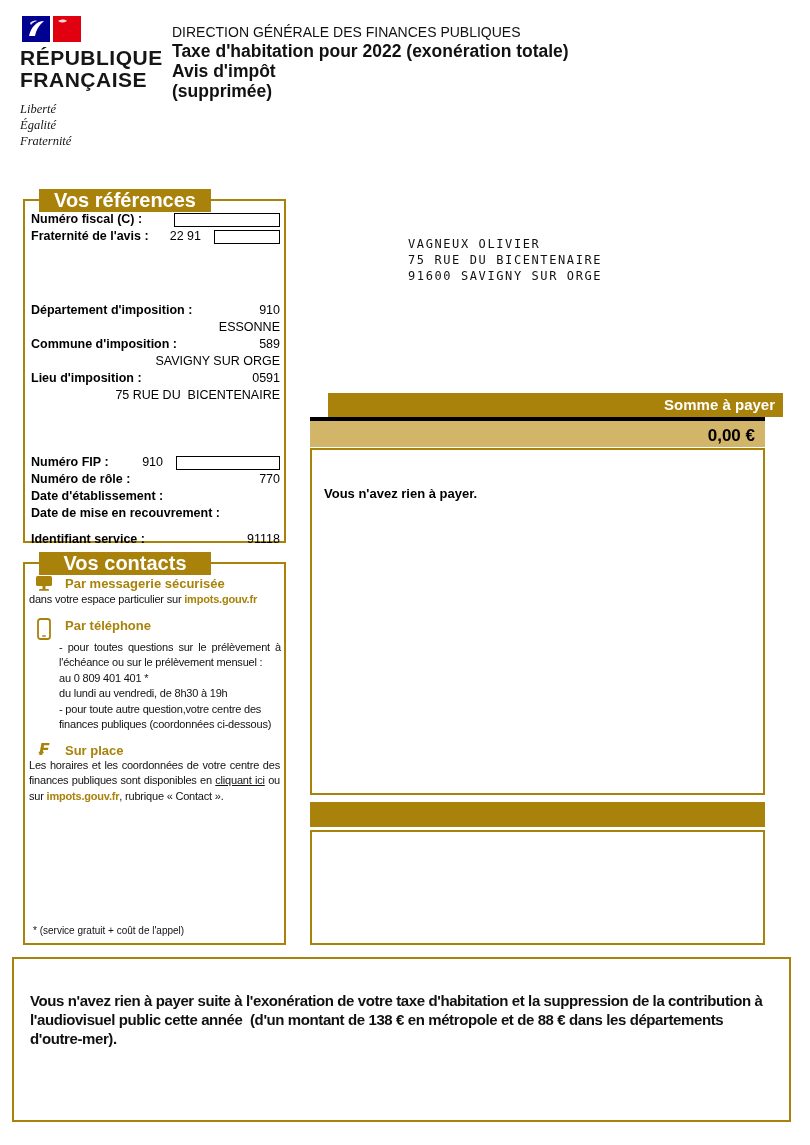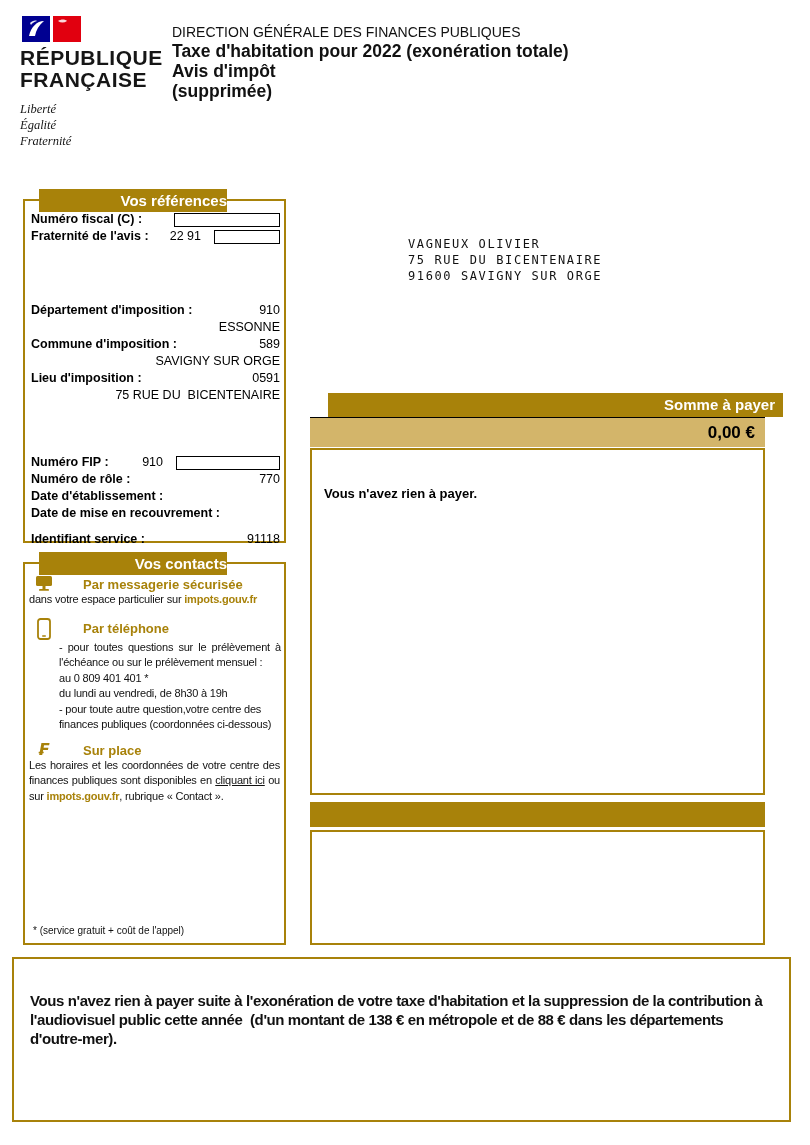--- a/index.html
+++ b/index.html
@@ -12,23 +12,23 @@
   
   .logo-block { position:absolute; left:20px; top:16px; width:145px; }
   .flag { display:flex; gap:3px; margin-left:2px; }
   .rep-name { font-size:21px; font-weight:bold; letter-spacing:.5px; line-height:1.07; margin-top:4px; color:#161616; }
   .motto { font-family:"Liberation Serif", serif; font-style:italic; font-size:12.5px; line-height:1.3; margin-top:9px; color:#161616; }
   .header-titles { position:absolute; left:172px; top:24px; width:490px; }
   .agency { font-size:14px; color:#111; margin-bottom:2px; }
   .doc-title { font-size:17.5px; font-weight:bold; line-height:1.13; color:#111; }
   
   .gold-tab {
-    position:absolute; left:14px; top:-12px; width:188px; height:23px;
-    background:#A8820A; color:#fff; font-size:15px; font-weight:bold;
-    text-align:right; line-height:23px; z-index:2;
+    position:absolute; left:14px; top:-12px; width:172px; height:23px;
+    background:#A8820A; color:#fff; font-size:20px; font-weight:bold;
+    text-align:center; line-height:23px; z-index:2;
   }
   .frame { position:absolute; background:#fff; border:2px solid #A8820A; }
   
   .refs-box { left:23px; top:199px; width:263px; height:344px; padding:10px 4px 0 6px; }
   .row { display:flex; align-items:center; font-size:12.5px; line-height:17px; white-space:pre-wrap;gap:9px; }
   .row .lbl { font-weight:bold; }
   .row .val { margin-left:auto; text-align:right; }
   .row .val-line { width:100%; text-align:right; }
   .redacted { background:#fff; border:1.6px solid #000; height:14px; }
   .box-fiscal { margin-left:auto; width:106px; }
@@ -39,29 +39,29 @@
   .recipient {
     position:absolute; left:408px; top:236px;
     font-family:"DejaVu Sans Mono", monospace;
     font-size:12px; letter-spacing:1.6px; line-height:16px; color:#111;
   }
   
   .pay-header { position:absolute; left:328px; top:393px; width:455px; height:24px;
     background:#A8820A; color:#fff; font-size:15px; font-weight:bold;
     text-align:right; line-height:24px; padding-right:8px; }
   .pay-amount { position:absolute; left:310px; top:417px; width:455px; height:30px;
-    background:#D3B56A; border-top:1px solid #000000; color:#000;
+    background:#D3B56A; border-top:4px solid #000000; color:#000;
     font-size:17px; font-weight:bold; text-align:right; line-height:29px; padding-right:10px; }
   .pay-body { left:310px; top:448px; width:455px; height:347px; padding:36px 12px; }
   .pay-message { font-size:13px; font-weight:bold; }
   .gold-strip { position:absolute; left:310px; top:802px; width:455px; height:25px; background:#A8820A; }
   .empty-box { left:310px; top:830px; width:455px; height:115px; }
   
   .contacts-box { left:23px; top:562px; width:263px; height:383px; padding:12px 4px 0 4px; font-size:11px; }
-  .contact-head { display:flex; align-items:center; gap:28px; margin-left:4px; }
+  .contact-head { display:flex; gap:10px; margin-left:4px; }
   .contact-title { color:#A8820A; font-weight:bold; font-size:13px; }
   .c-body { color:#111; line-height:15.5px; letter-spacing:-.2px; }
   .c-just { text-align:justify; }
   .nowrap { white-space:nowrap; }
   .tel-body { margin-left:30px; width:222px; }
   .link-gold { color:#A8820A; font-weight:bold; text-decoration:none; }
   .link-underline { color:#111; text-decoration:underline; }
   .footnote { position:absolute; left:8px; bottom:7px; font-size:10px; color:#111; }
   .icon-cell { width:22px; display:flex; justify-content:center; }
   .franc-icon { font-family:"DejaVu Sans", sans-serif; font-style:italic; font-weight:bold;

